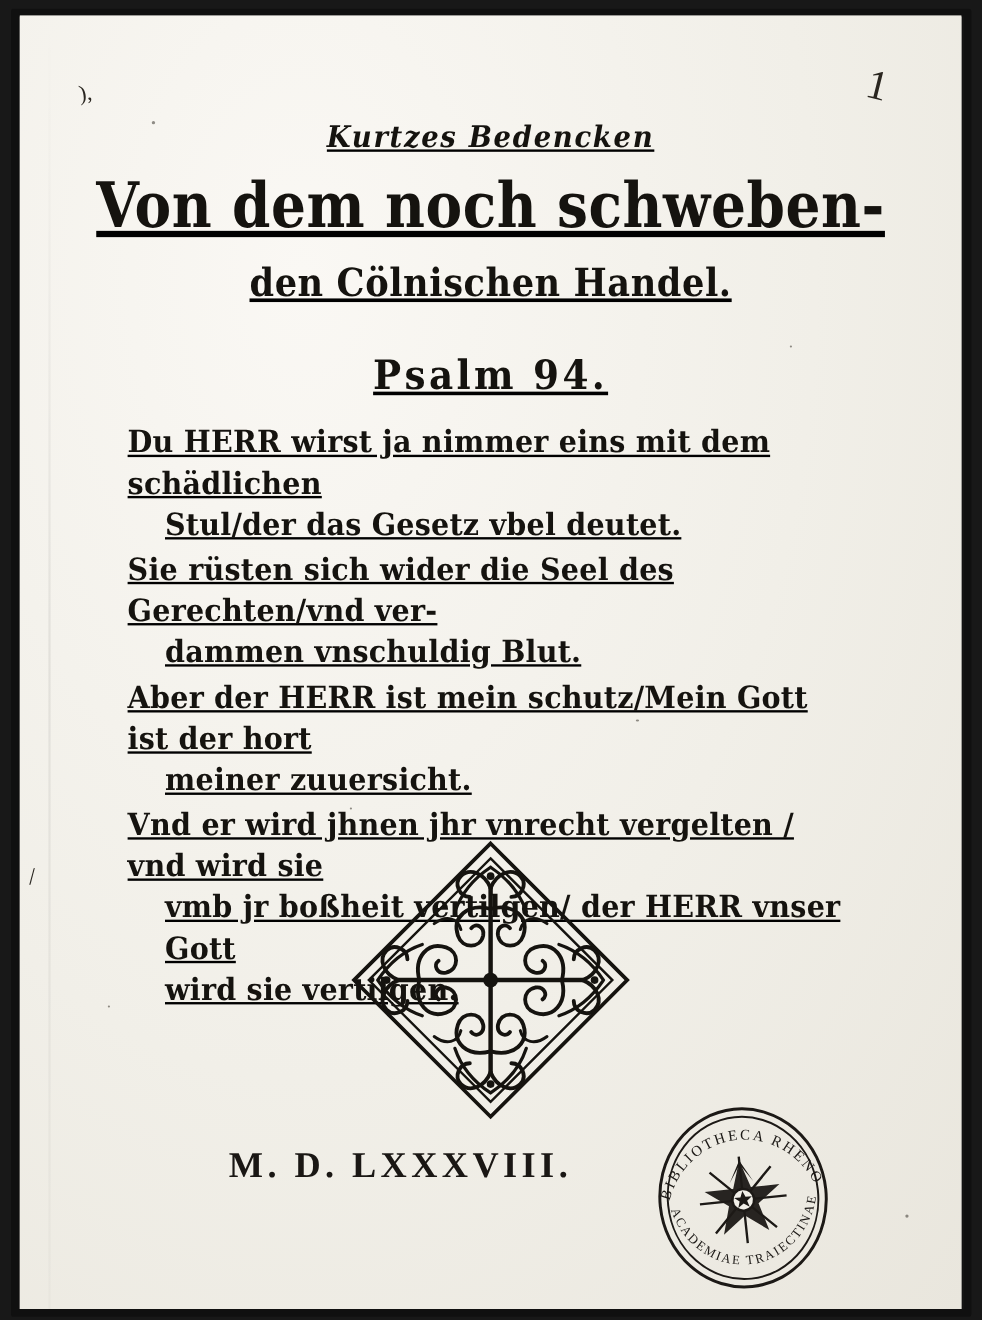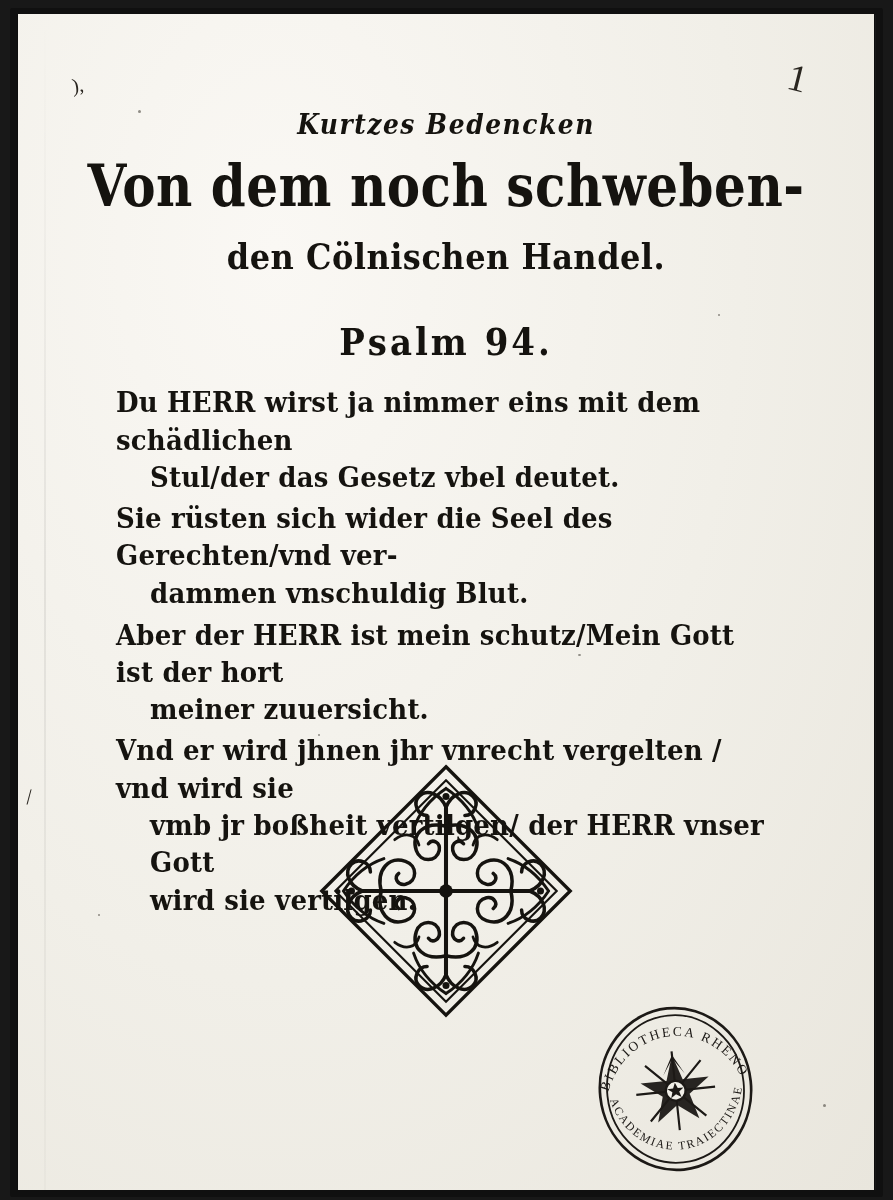--- a/index.html
+++ b/index.html
@@ -65,20 +65,21 @@
     font-family: "DejaVu Serif", serif;
     font-weight: 700;
     color: #15130f;
     letter-spacing: .5px;
     -webkit-font-smoothing: none;
   }
   .content {
     position: absolute;
     left: 0; right: 0; top: 0;
     text-align: center;
+    text-decoration: underline;
   }
   .line-kurtzes {
     margin-top: 96px;
     font-size: 25px;
     font-style: italic;
     letter-spacing: 1.5px;
     transform: scaleY(1.08);
   }
   .line-title-main {
     margin-top: 22px;
@@ -283,20 +284,21 @@
         <g fill="#15130f">
           <circle cx="100" cy="100" r="5"></circle>
           <circle cx="100" cy="30" r="2.6"></circle>
           <circle cx="100" cy="170" r="2.6"></circle>
           <circle cx="30" cy="100" r="2.6"></circle>
           <circle cx="170" cy="100" r="2.6"></circle>
         </g>
       </svg>
     </div>
 
+    <div class="date-line">M. D. LXXXVIII.</div>
 
     <svg class="stamp" viewBox="0 0 200 200">
       <defs>
         <path id="arcTop" d="M 22 108 A 80 86 0 0 1 178 108"></path>
         <path id="arcBottom" d="M 26 104 A 76 82 0 0 0 174 104"></path>
       </defs>
       <g transform="rotate(-6 100 100)">
         <ellipse cx="100" cy="100" rx="84" ry="90" fill="none" stroke="#1c1916" stroke-width="3"></ellipse>
         <ellipse cx="100" cy="100" rx="76" ry="82" fill="none" stroke="#1c1916" stroke-width="2"></ellipse>
         <text font-family="'Liberation Serif', serif" font-size="15" letter-spacing="2.4" fill="#1c1916">

